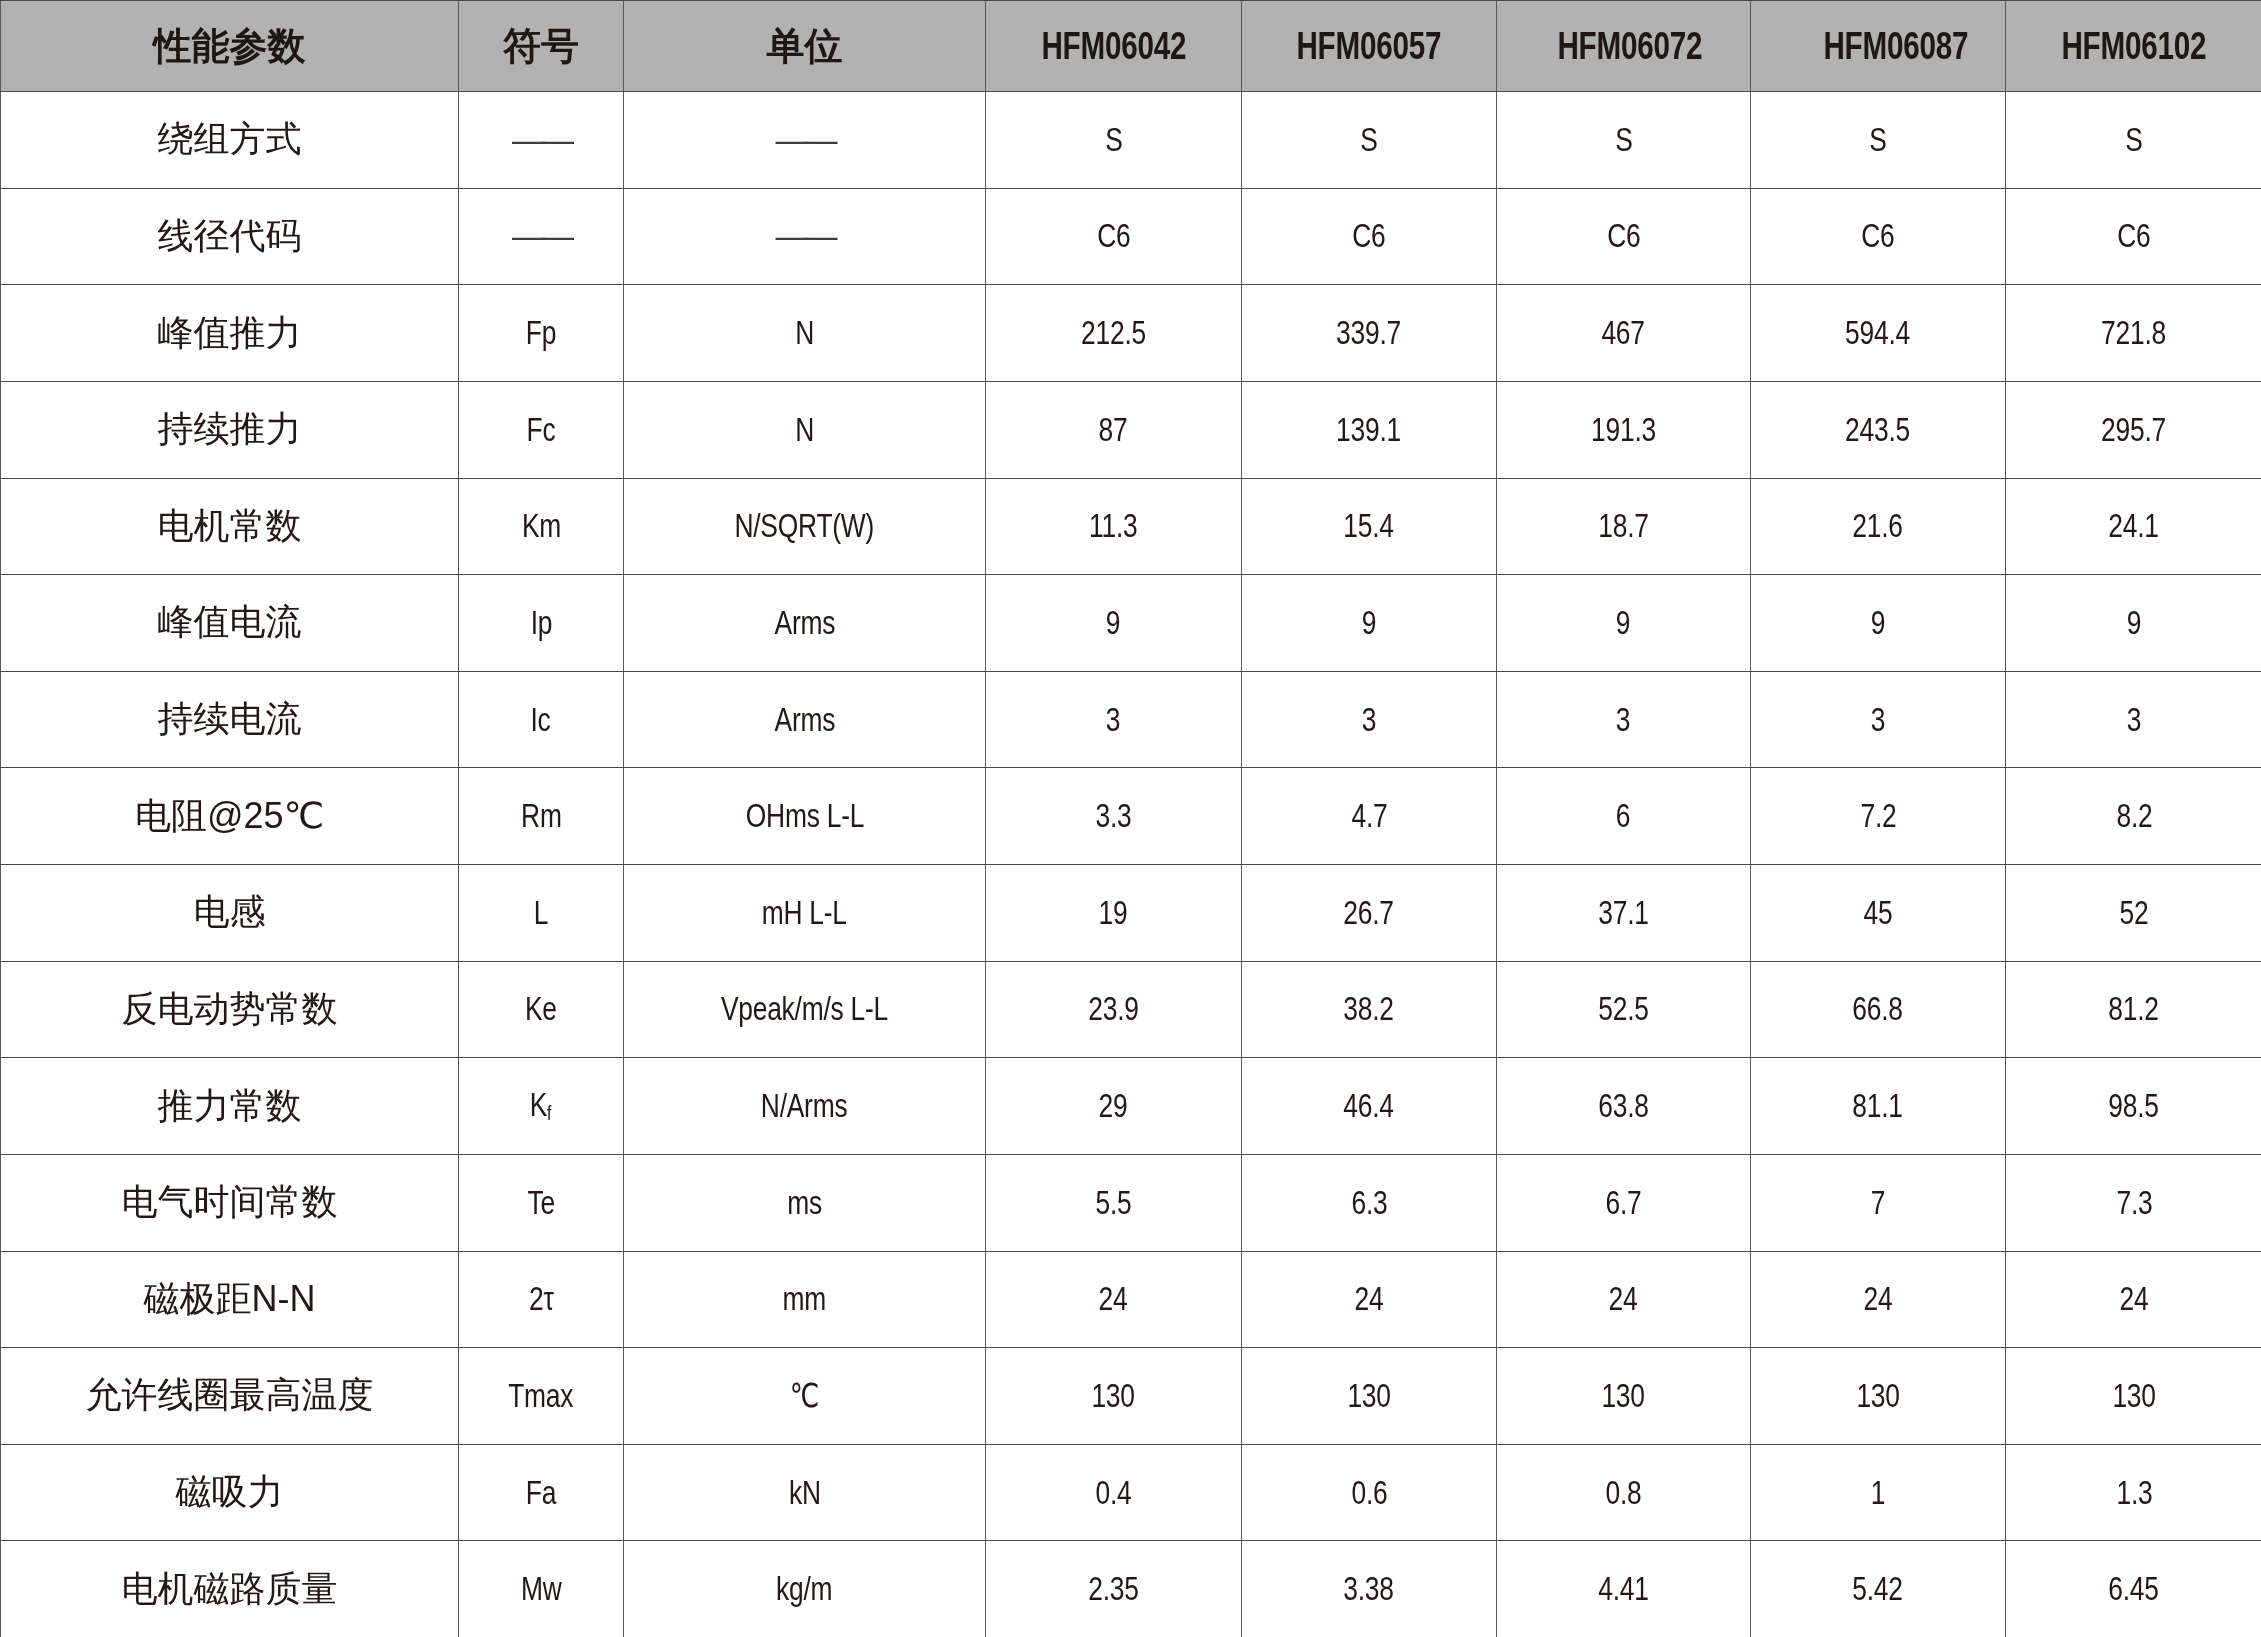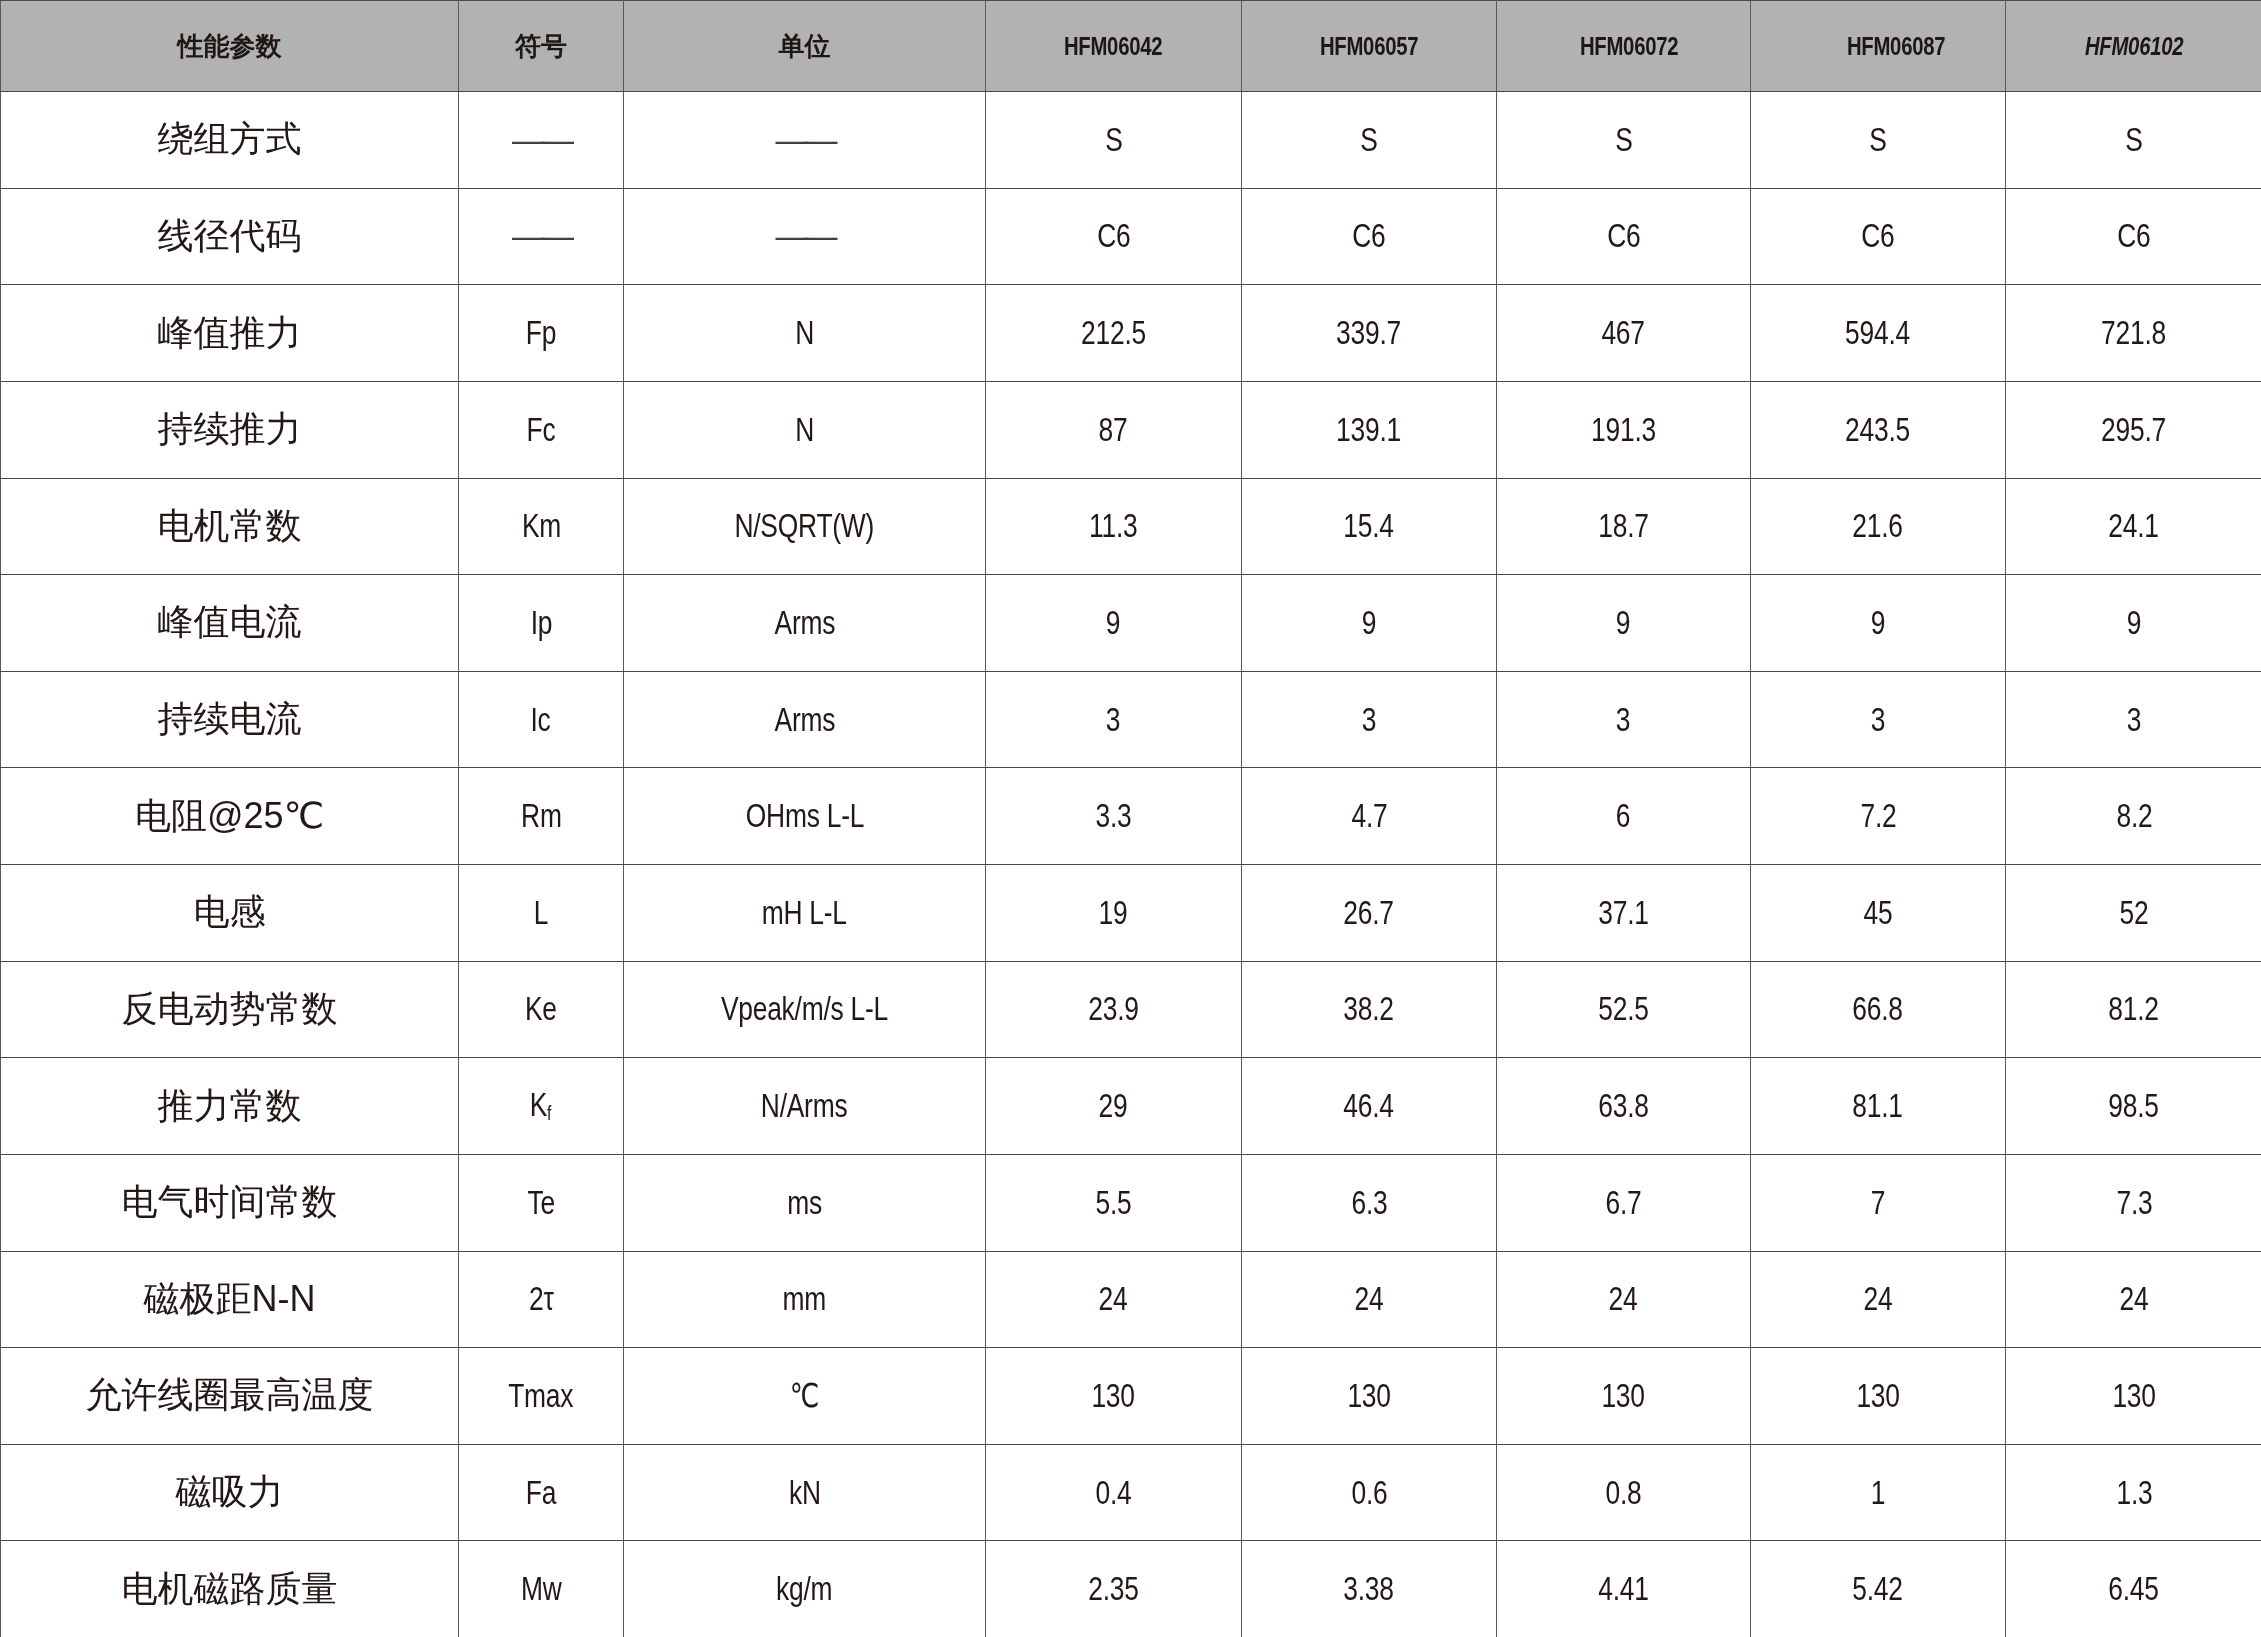--- a/index.html
+++ b/index.html
@@ -21,21 +21,21 @@
     border-left:1.1px solid #5a5a5a;
     border-right:1.1px solid #5a5a5a;
     border-top:1.7px solid #4a4a4a;
     border-bottom:1.7px solid #4a4a4a;
     overflow:hidden;
     white-space:nowrap;
   }
   table.spec{border:1.7px solid #474747;}
   thead th{
     background:#b2b2b2;
-    font-size:26px;
+    font-size:38px;
     font-weight:bold;
     color:#1f1713;
     border-bottom:2.3px solid #3d3d3d;
     height:90px;
   }
   tbody tr{height:91px;}
   td.param{font-size:36px;color:#231815;}
   td.symbol, td.unit, td.value{font-size:33px;color:#231815;}
   .cond{
     display:inline-block;
@@ -73,21 +73,21 @@
     </colgroup>
     <thead>
       <tr>
           <th style="background-color: rgb(178, 178, 178);">性能参数</th>
           <th style="background-color: rgb(178, 178, 178);">符号</th>
           <th style="background-color: rgb(178, 178, 178);">单位</th>
           <th style="background-color: rgb(178, 178, 178);"><span class="cond">HFM06042</span></th>
           <th style="background-color: rgb(178, 178, 178);"><span class="cond">HFM06057</span></th>
           <th style="background-color: rgb(178, 178, 178); padding-left: 12px;"><span class="cond">HFM06072</span></th>
           <th style="background-color: rgb(178, 178, 178); padding-left: 36px;"><span class="cond">HFM06087</span></th>
-          <th style="background-color: rgb(178, 178, 178); font-style: italic;"><span class="cond">HFM06102</span></th>
+          <th style="background-color: rgb(178, 178, 178);"><span class="cond">HFM06102</span></th>
         </tr>
     </thead>
     <tbody>
         <tr>
           <td class="param">绕组方式</td>
           <td class="symbol"><span class="dash">——</span></td>
           <td class="unit"><span class="dash">——</span></td>
           <td class="value"><span class="cond">S</span></td>
           <td class="value"><span class="cond">S</span></td>
           <td class="value"><span class="cond">S</span></td>

